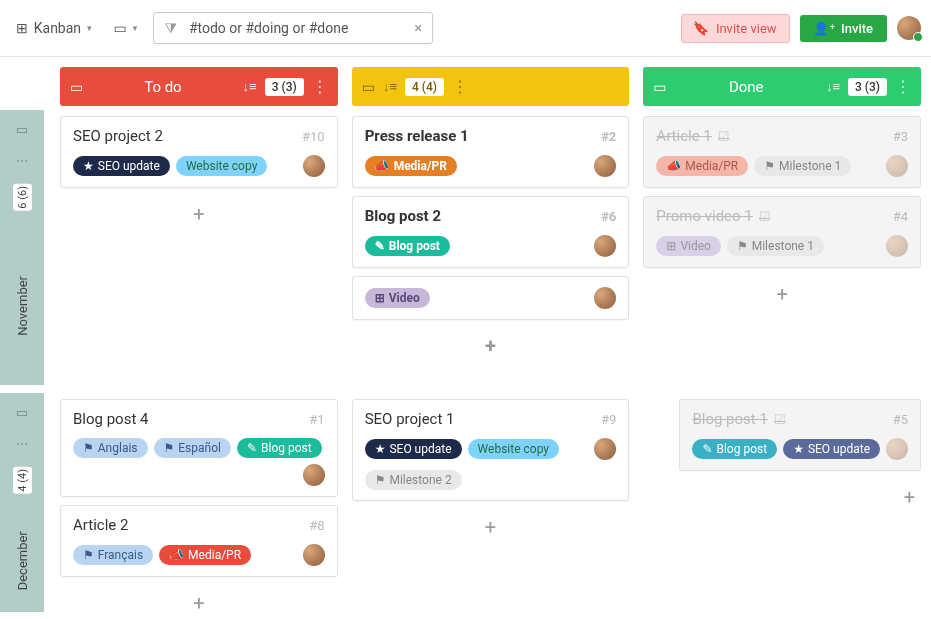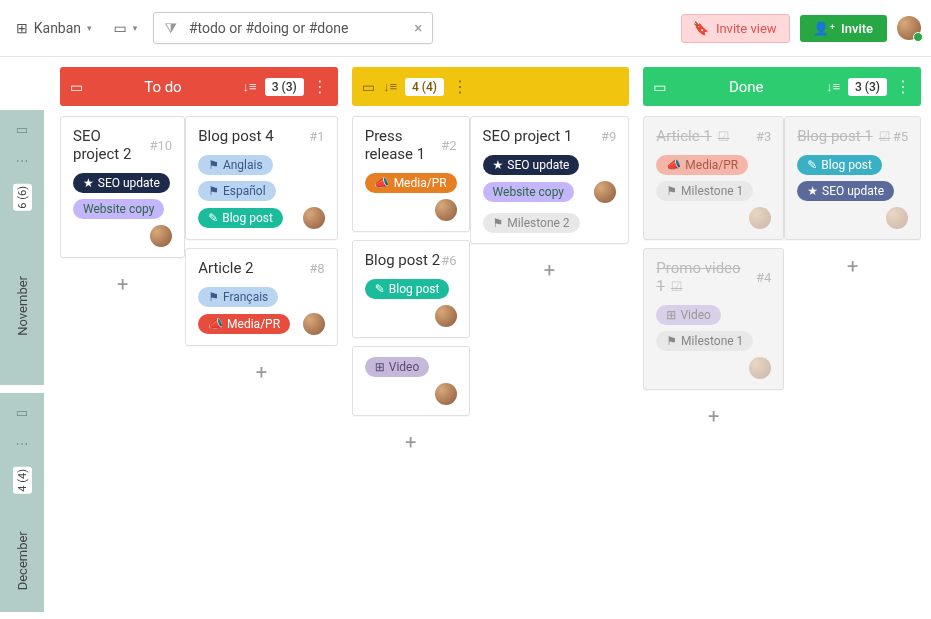--- a/index.html
+++ b/index.html
@@ -27,33 +27,33 @@
 .colhdr{display:flex;align-items:center;padding:10px 10px;border-radius:3px;color:#fff;margin-top:10px;gap:8px}
 .colhdr.red{background:#e74c3c}
 .colhdr.yellow{background:#f1c40f;color:#7a5c00}
 .colhdr.green{background:#2ecc71}
 .colhdr .arch{font-size:14px}
 .colhdr .ctitle{flex:1;text-align:center;font-size:15px}
 .colhdr .sort{font-size:13px;opacity:.85}
 .colhdr .count{background:#fff;color:#333;border-radius:3px;padding:2px 7px;font-size:12px;font-weight:500}
 .colhdr.yellow .count{color:#7a5c00}
 .colhdr .menu{font-size:16px;opacity:.85}
-.groups{flex:1;display:flex;}
+.groups{flex:1;display:flex;flex-direction:column}
 .group{display:flex;flex-direction:column;gap:8px;padding:10px 0}
 .card{background:#fff;border:1px solid #e0e0e0;border-radius:3px;padding:10px 12px;display:flex;flex-direction:column;gap:10px;box-shadow:0 1px 1px rgba(0,0,0,.03)}
 .card.done{background:#f4f4f4;color:#aaa}
 .card-row1{display:flex;align-items:center;justify-content:space-between}
 .card-title{font-size:15px;color:#333}
 .card.done .card-title{text-decoration:line-through;color:#bbb}
 .card-num{color:#bbb;font-size:13px}
 .card-row2{display:flex;align-items:center;gap:6px;flex-wrap:wrap}
 .card-row2 .avatar{margin-left:auto}
 .tag{display:inline-flex;align-items:center;gap:4px;border-radius:12px;padding:3px 10px;font-size:12px;color:#fff;white-space:nowrap}
 .tag.navy{background:#1e2a4a}
-.tag.mint{background:#c4b5fd;color:#2a6b3f}
+.tag.mint{background:#7dd3fc;color:#2a6b3f}
 .tag.orange{background:#e67e22}
 .tag.teal{background:#1abc9c}
 .tag.purple{background:#c5b8d9;color:#5a4a7a}
 .tag.lblue{background:#b8d4f0;color:#3a5a8a}
 .tag.red{background:#e74c3c}
 .tag.gray{background:#e8e8e8;color:#888}
 .tag.salmon{background:#f5b5a8;color:#a85a4a}
 .tag.lpurple{background:#d8d0e8;color:#999}
 .tag.tealbtn{background:#3ab0c4}
 .tag.navybtn{background:#5a6a9a}
@@ -181,21 +181,21 @@
         </div>
       </div>
       <div class="col">
         <div class="colhdr yellow">
           <span class="arch">▭</span>
           <span class="sort">↓≡</span>
           <span class="count">4 (4)</span>
           <span class="menu">⋮</span>
         </div>
         <div class="groups">
-          <div class="group" style="height: 283px;">
+          <div class="group" style="height: 283px; font-weight: bold;">
             <div class="card">
               <div class="card-row1">
                 <span class="card-title">Press release 1</span>
                 <span class="card-num">#2</span>
               </div>
               <div class="card-row2">
                 <span class="tag orange">
                   <span>📣</span>
                   <span>Media/PR</span>
                 </span>
@@ -292,21 +292,21 @@
                 </span>
                 <span class="tag gray">
                   <span>⚑</span>
                   <span>Milestone 1</span>
                 </span>
                 <span class="avatar sm" style="opacity:.4"></span>
               </div>
             </div>
             <div class="addcard">+</div>
           </div>
-          <div class="group" style="height: 225px;">
+          <div class="group" style="height: 225px; align-items: flex-end;">
             <div class="card done">
               <div class="card-row1">
                 <span class="card-title">Blog post 1<span class="checkish">☑</span></span>
                 <span class="card-num">#5</span>
               </div>
               <div class="card-row2">
                 <span class="tag tealbtn">
                   <span>✎</span>
                   <span>Blog post</span>
                 </span>

